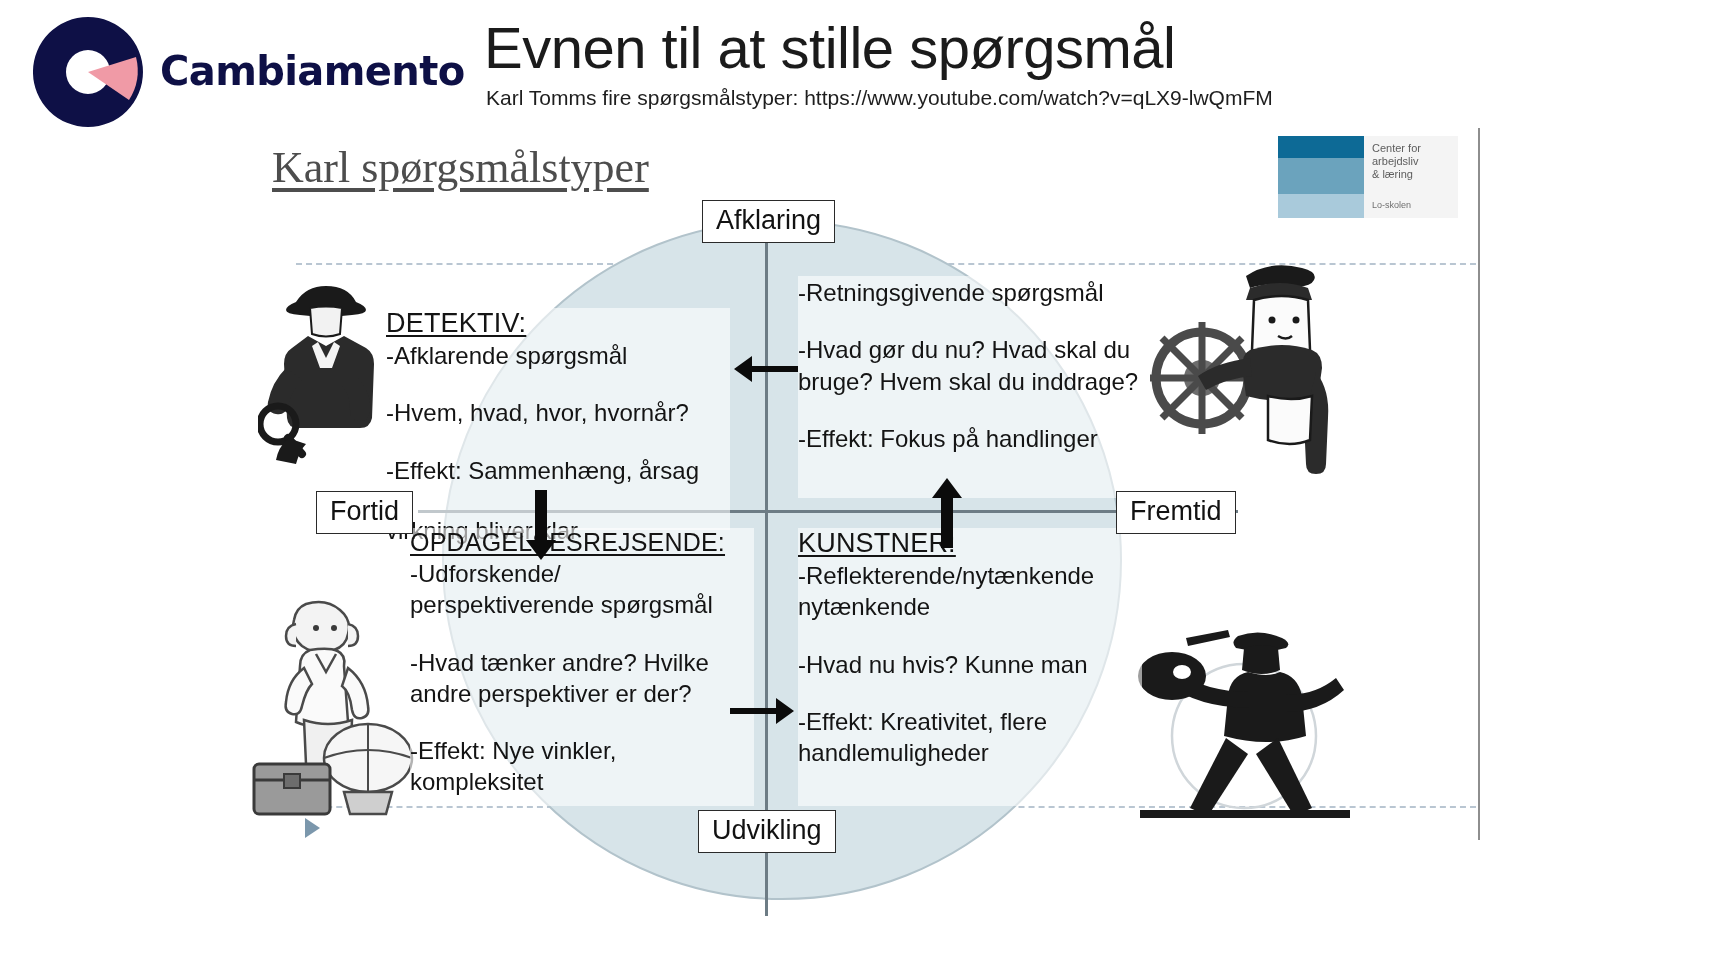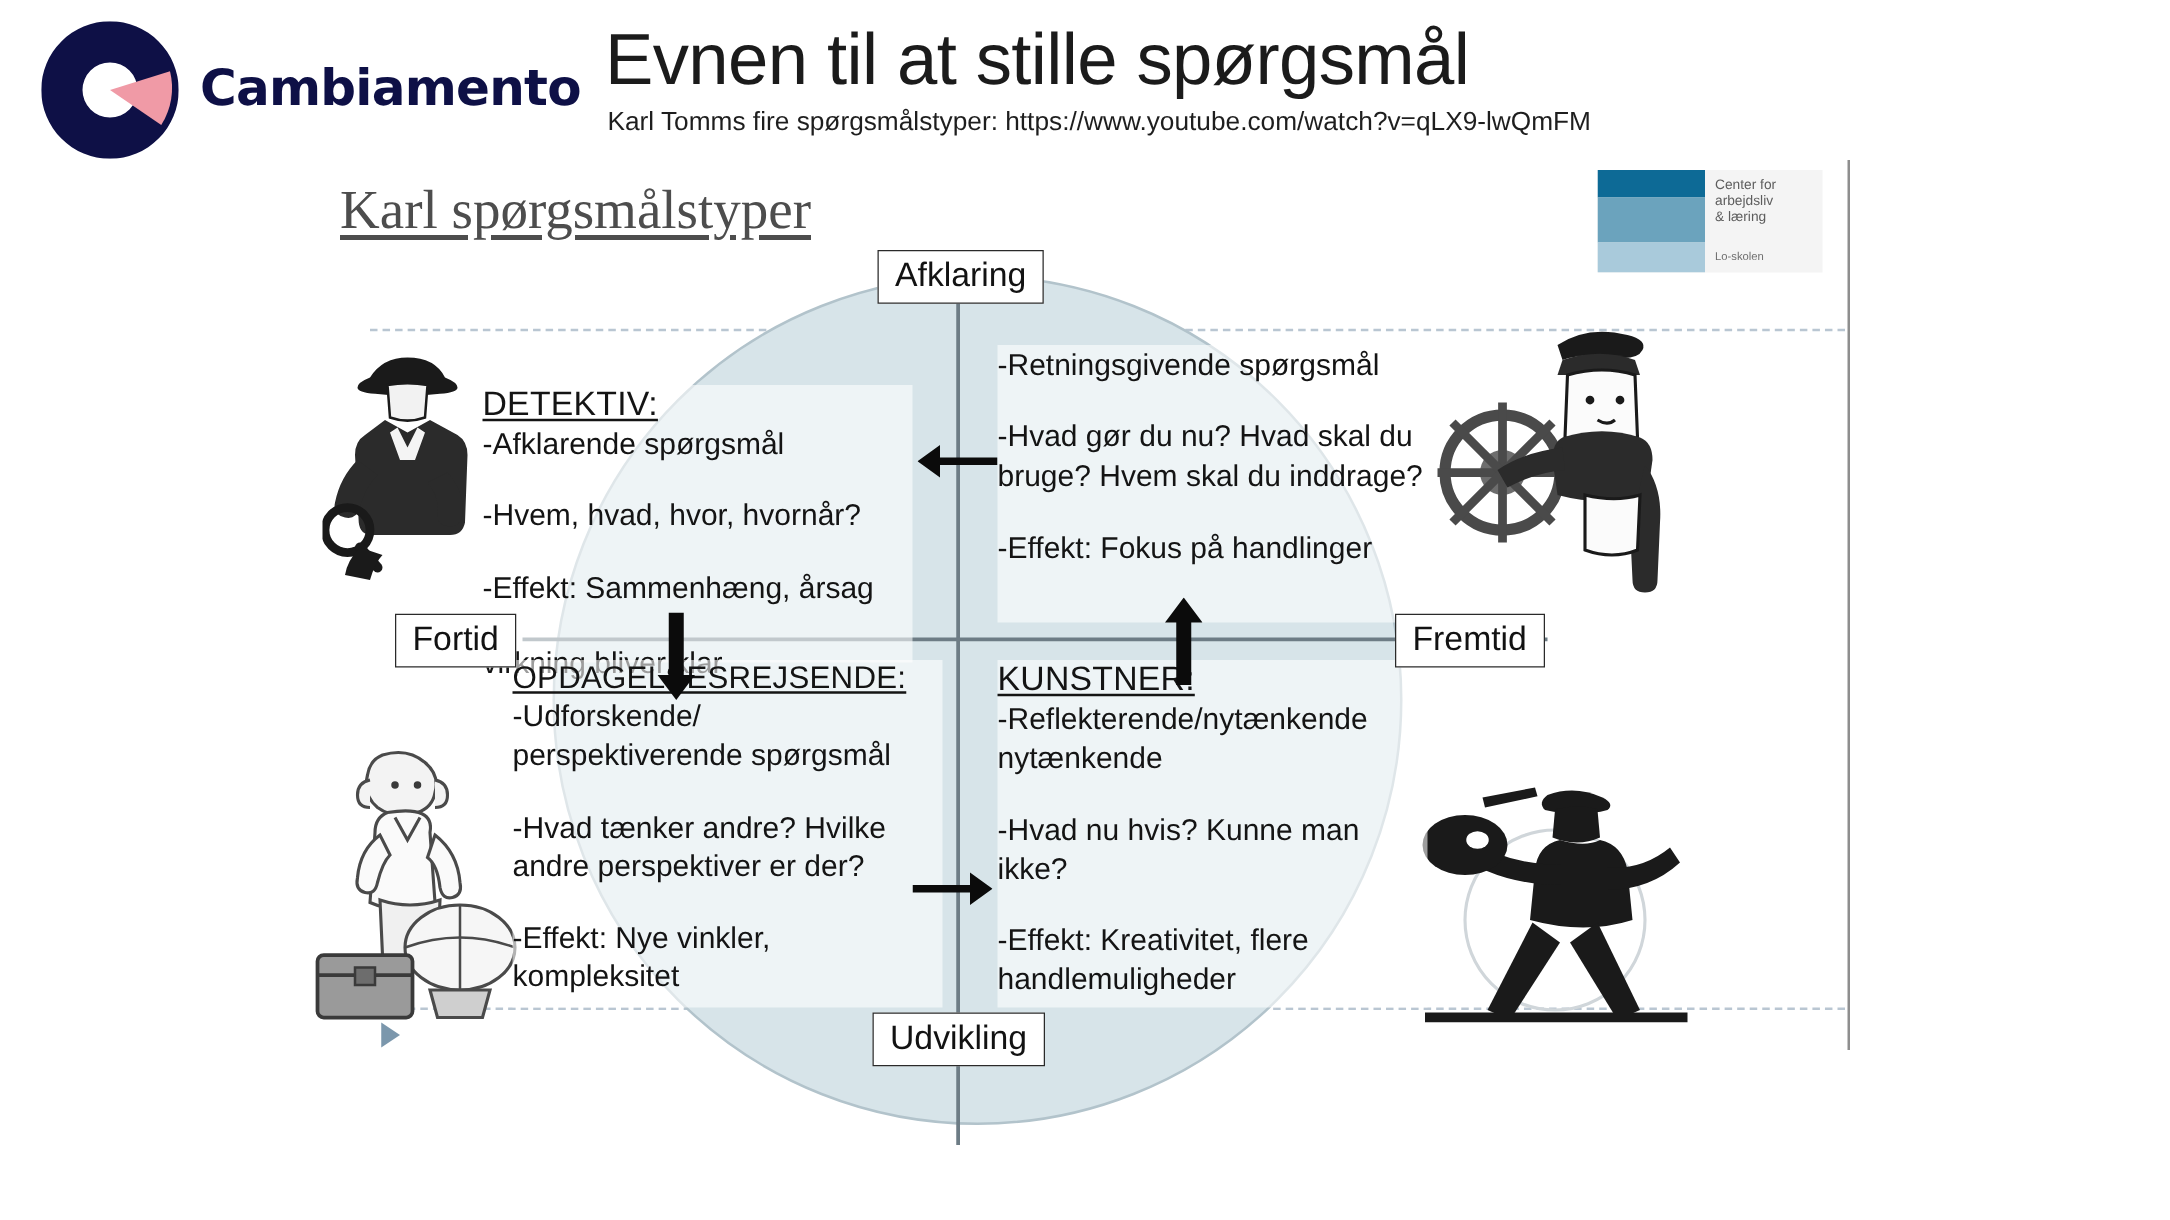--- a/index.html
+++ b/index.html
@@ -388,21 +388,20 @@
         <div class="q-line">-Effekt: Nye vinkler,</div>
         <div class="q-line">kompleksitet</div>
       </div>
 
       <div class="quad q-br">
         <div class="q-head">KUNSTNER:</div>
         <div class="q-line">-Reflekterende/nytænkende</div>
         <div class="q-line">nytænkende</div>
         <div class="q-gap"></div>
         <div class="q-line">-Hvad nu hvis? Kunne man</div>
-        <div class="q-line">ikke?</div>
         <div class="q-gap"></div>
         <div class="q-line">-Effekt: Kreativitet, flere</div>
         <div class="q-line">handlemuligheder</div>
       </div>
 
       <div class="arrow" style="left:484px; top:226px;">
         <svg width="64" height="30" viewBox="0 0 64 30">
           <path d="M64 12 L18 12 L18 2 L0 15 L18 28 L18 18 L64 18 Z" fill="#0b0b0b"></path>
         </svg>
       </div>

